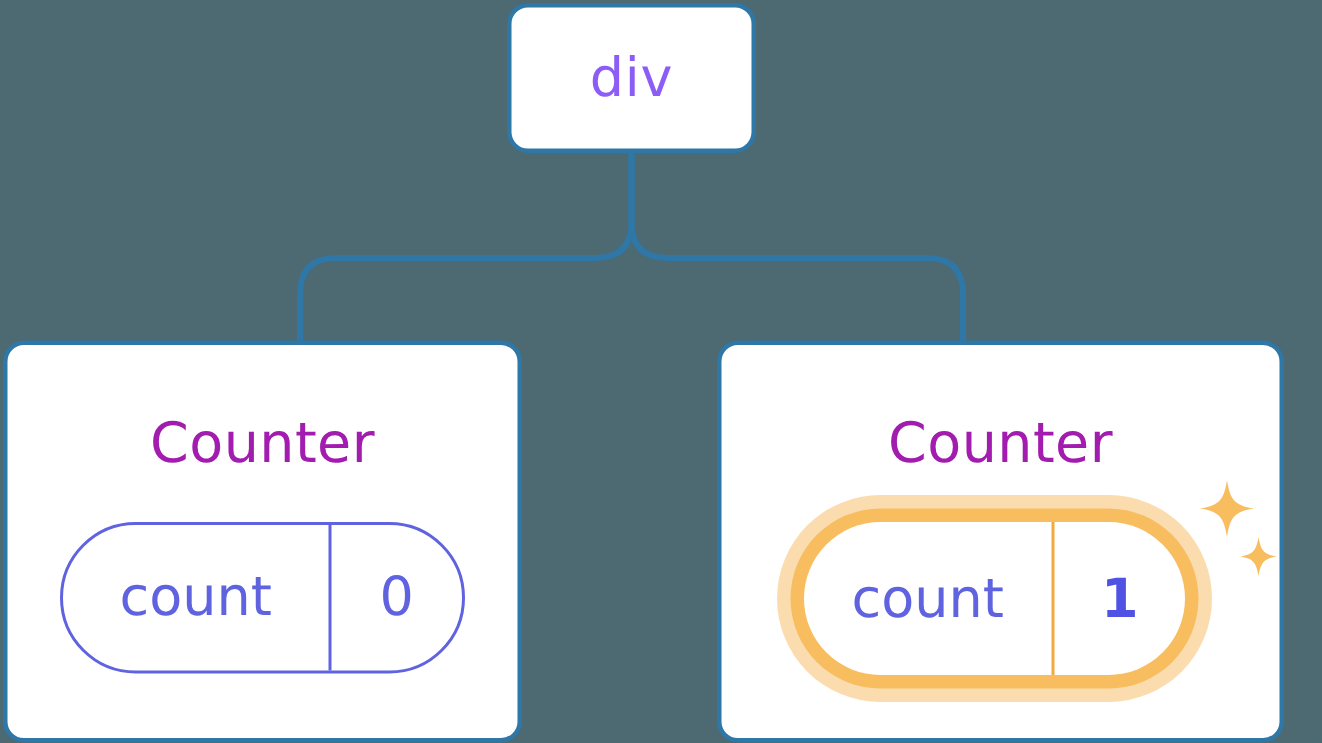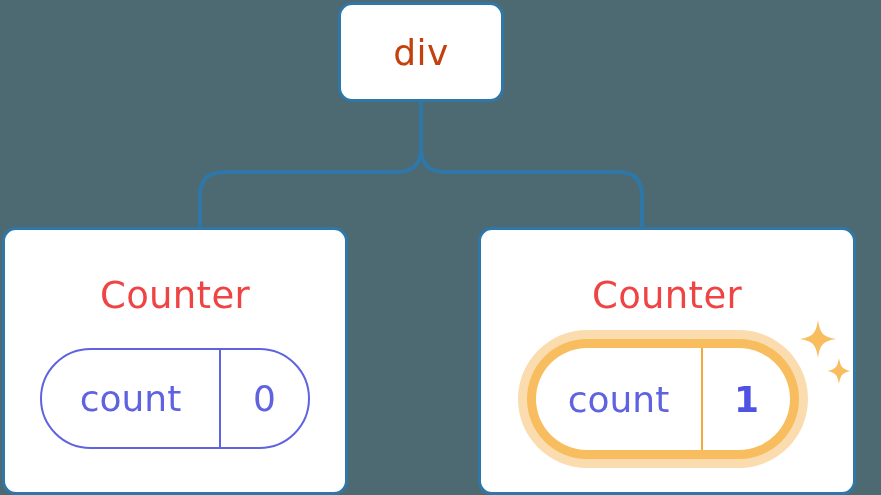--- a/index.html
+++ b/index.html
@@ -39,21 +39,21 @@
   .node-div {
     left: 338px;
     top: 2px;
     width: 166px;
     height: 100px;
     display: flex;
     align-items: center;
     justify-content: center;
   }
   .node-label-div {
-    color: #c2410c;
+    color: #8b5cf6;
     font-size: 36px;
     letter-spacing: 0.5px;
   }
 
   .node-counter-left {
     left: 2px;
     top: 227px;
     width: 346px;
     height: 268px;
   }
@@ -63,21 +63,21 @@
     width: 378px;
     height: 268px;
   }
 
   .node-title {
     position: absolute;
     left: 0;
     right: 0;
     top: 44px;
     text-align: center;
-    color: #ef4444;
+    color: #a21caf;
     font-size: 37px;
     letter-spacing: 0.3px;
   }
 
   
   .pill {
     position: absolute;
     box-sizing: border-box;
     display: flex;
     align-items: stretch;

